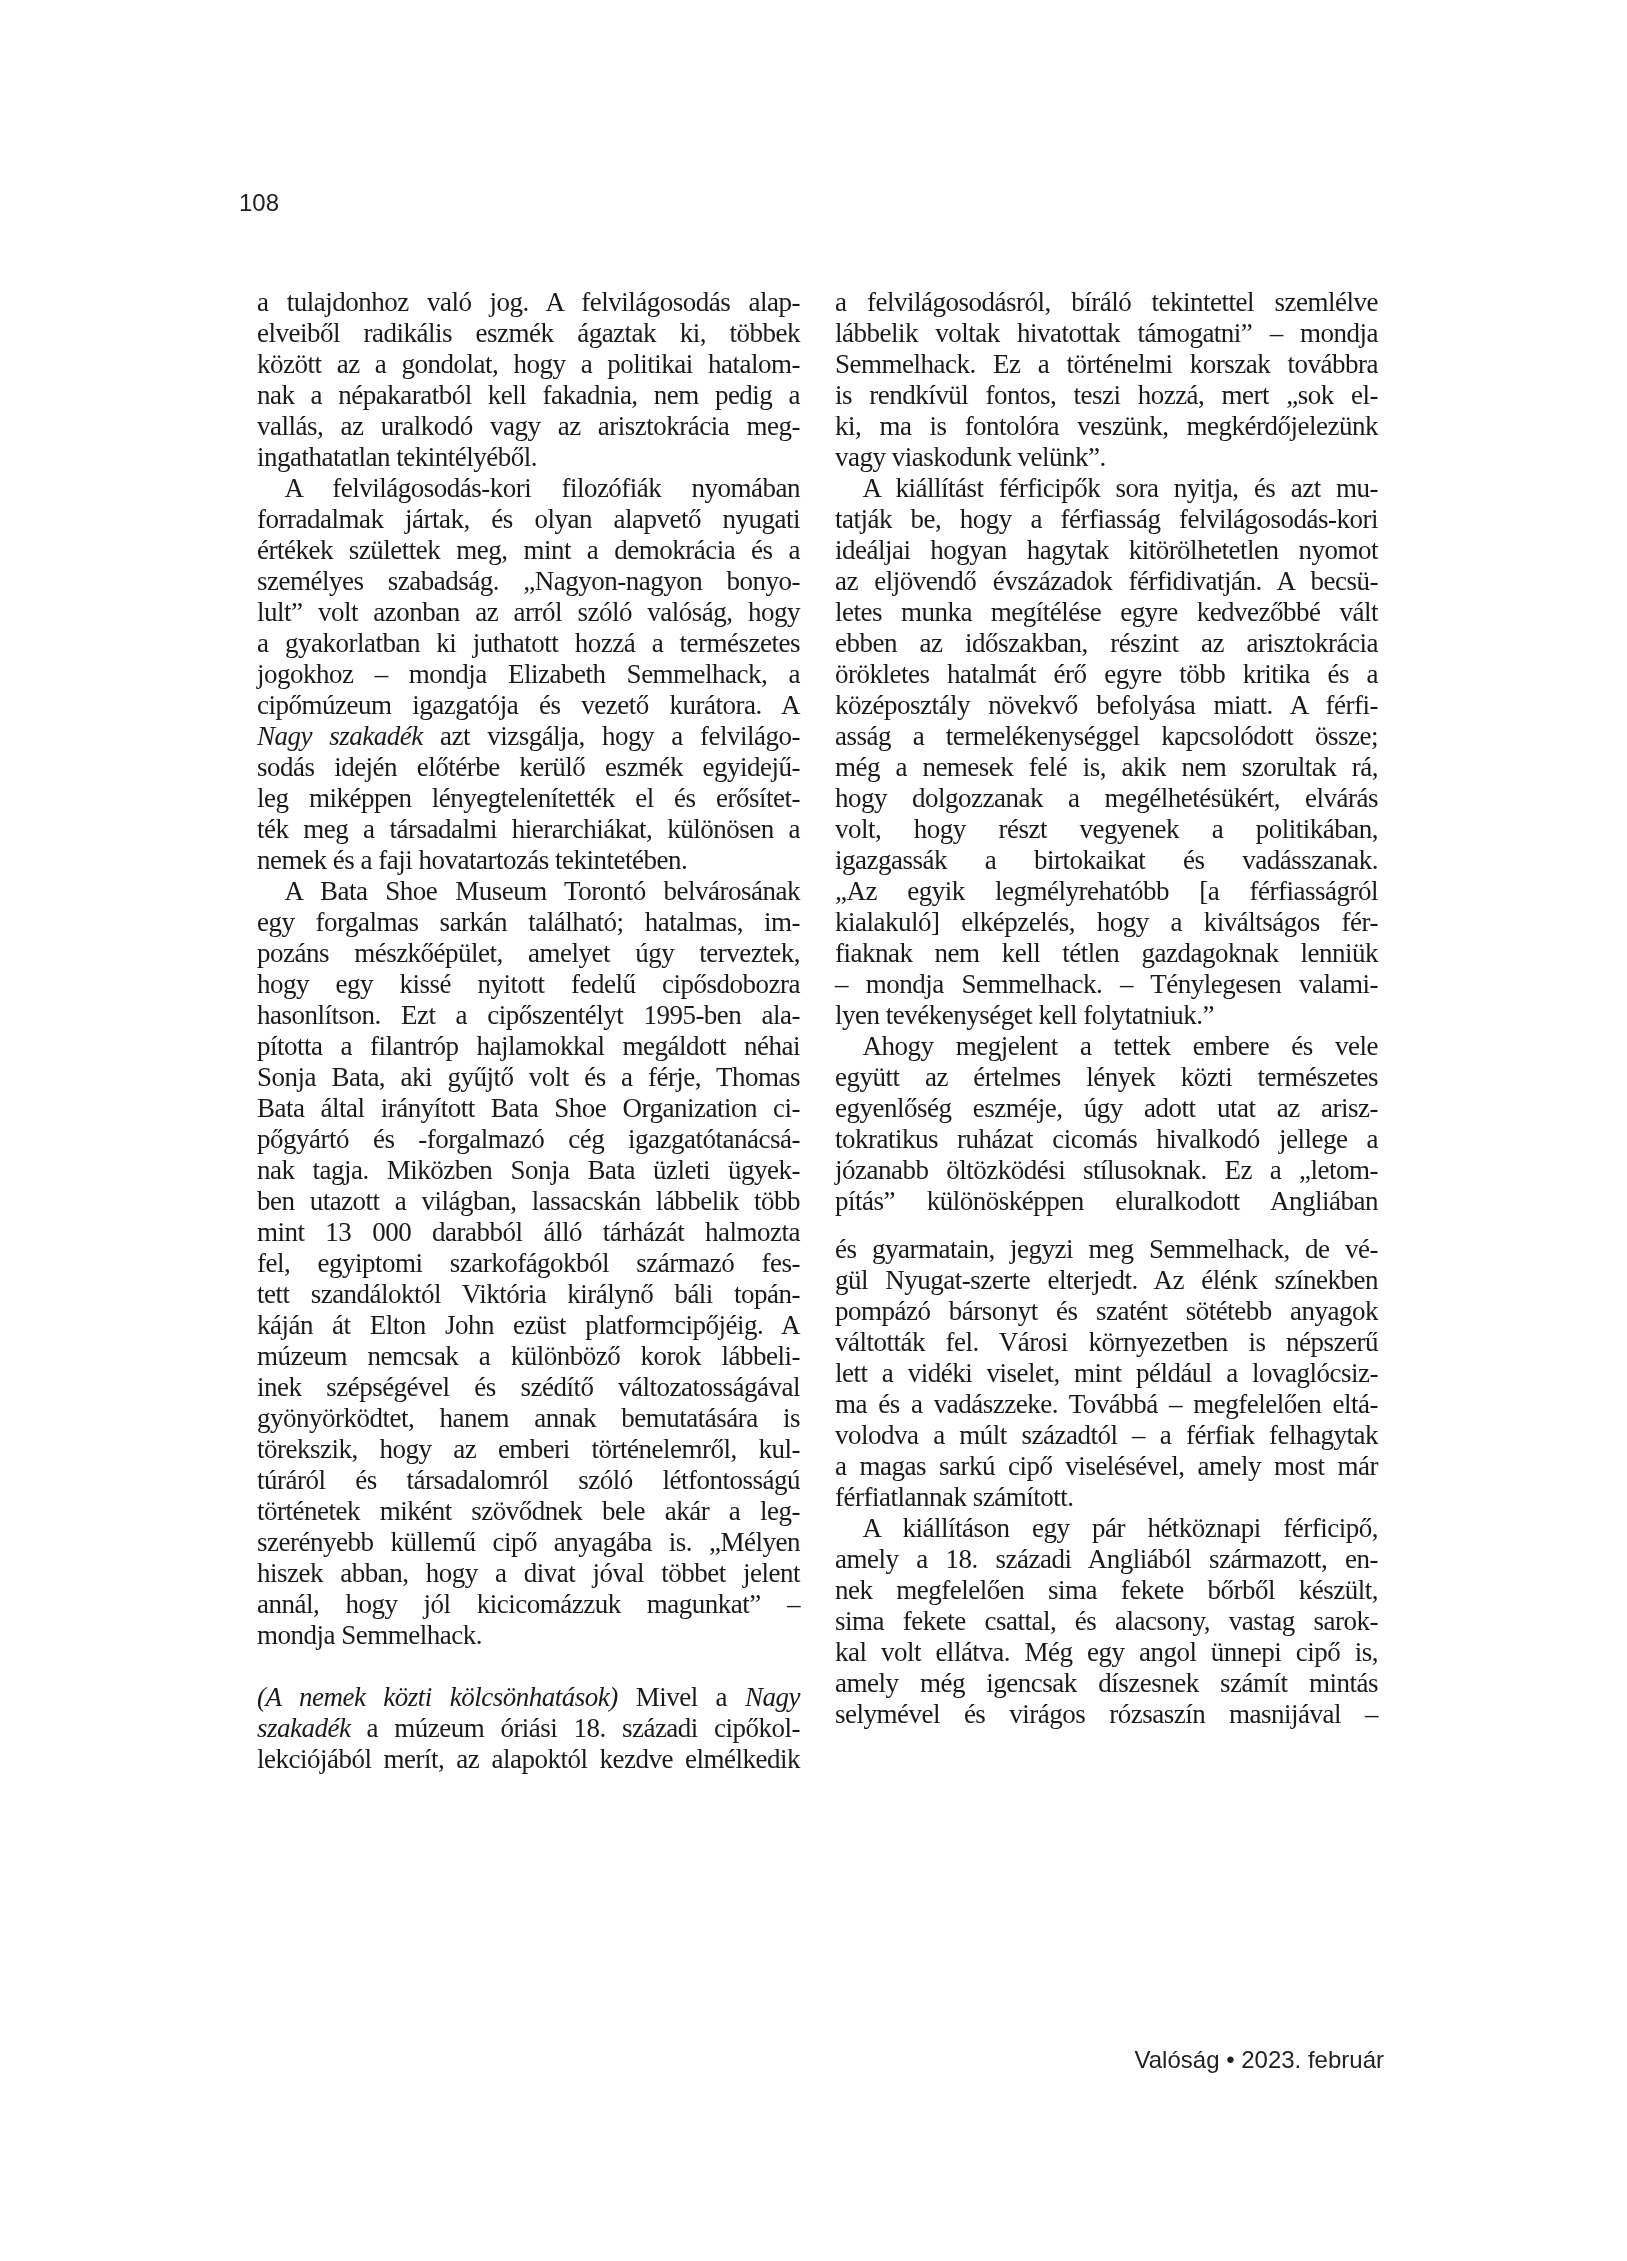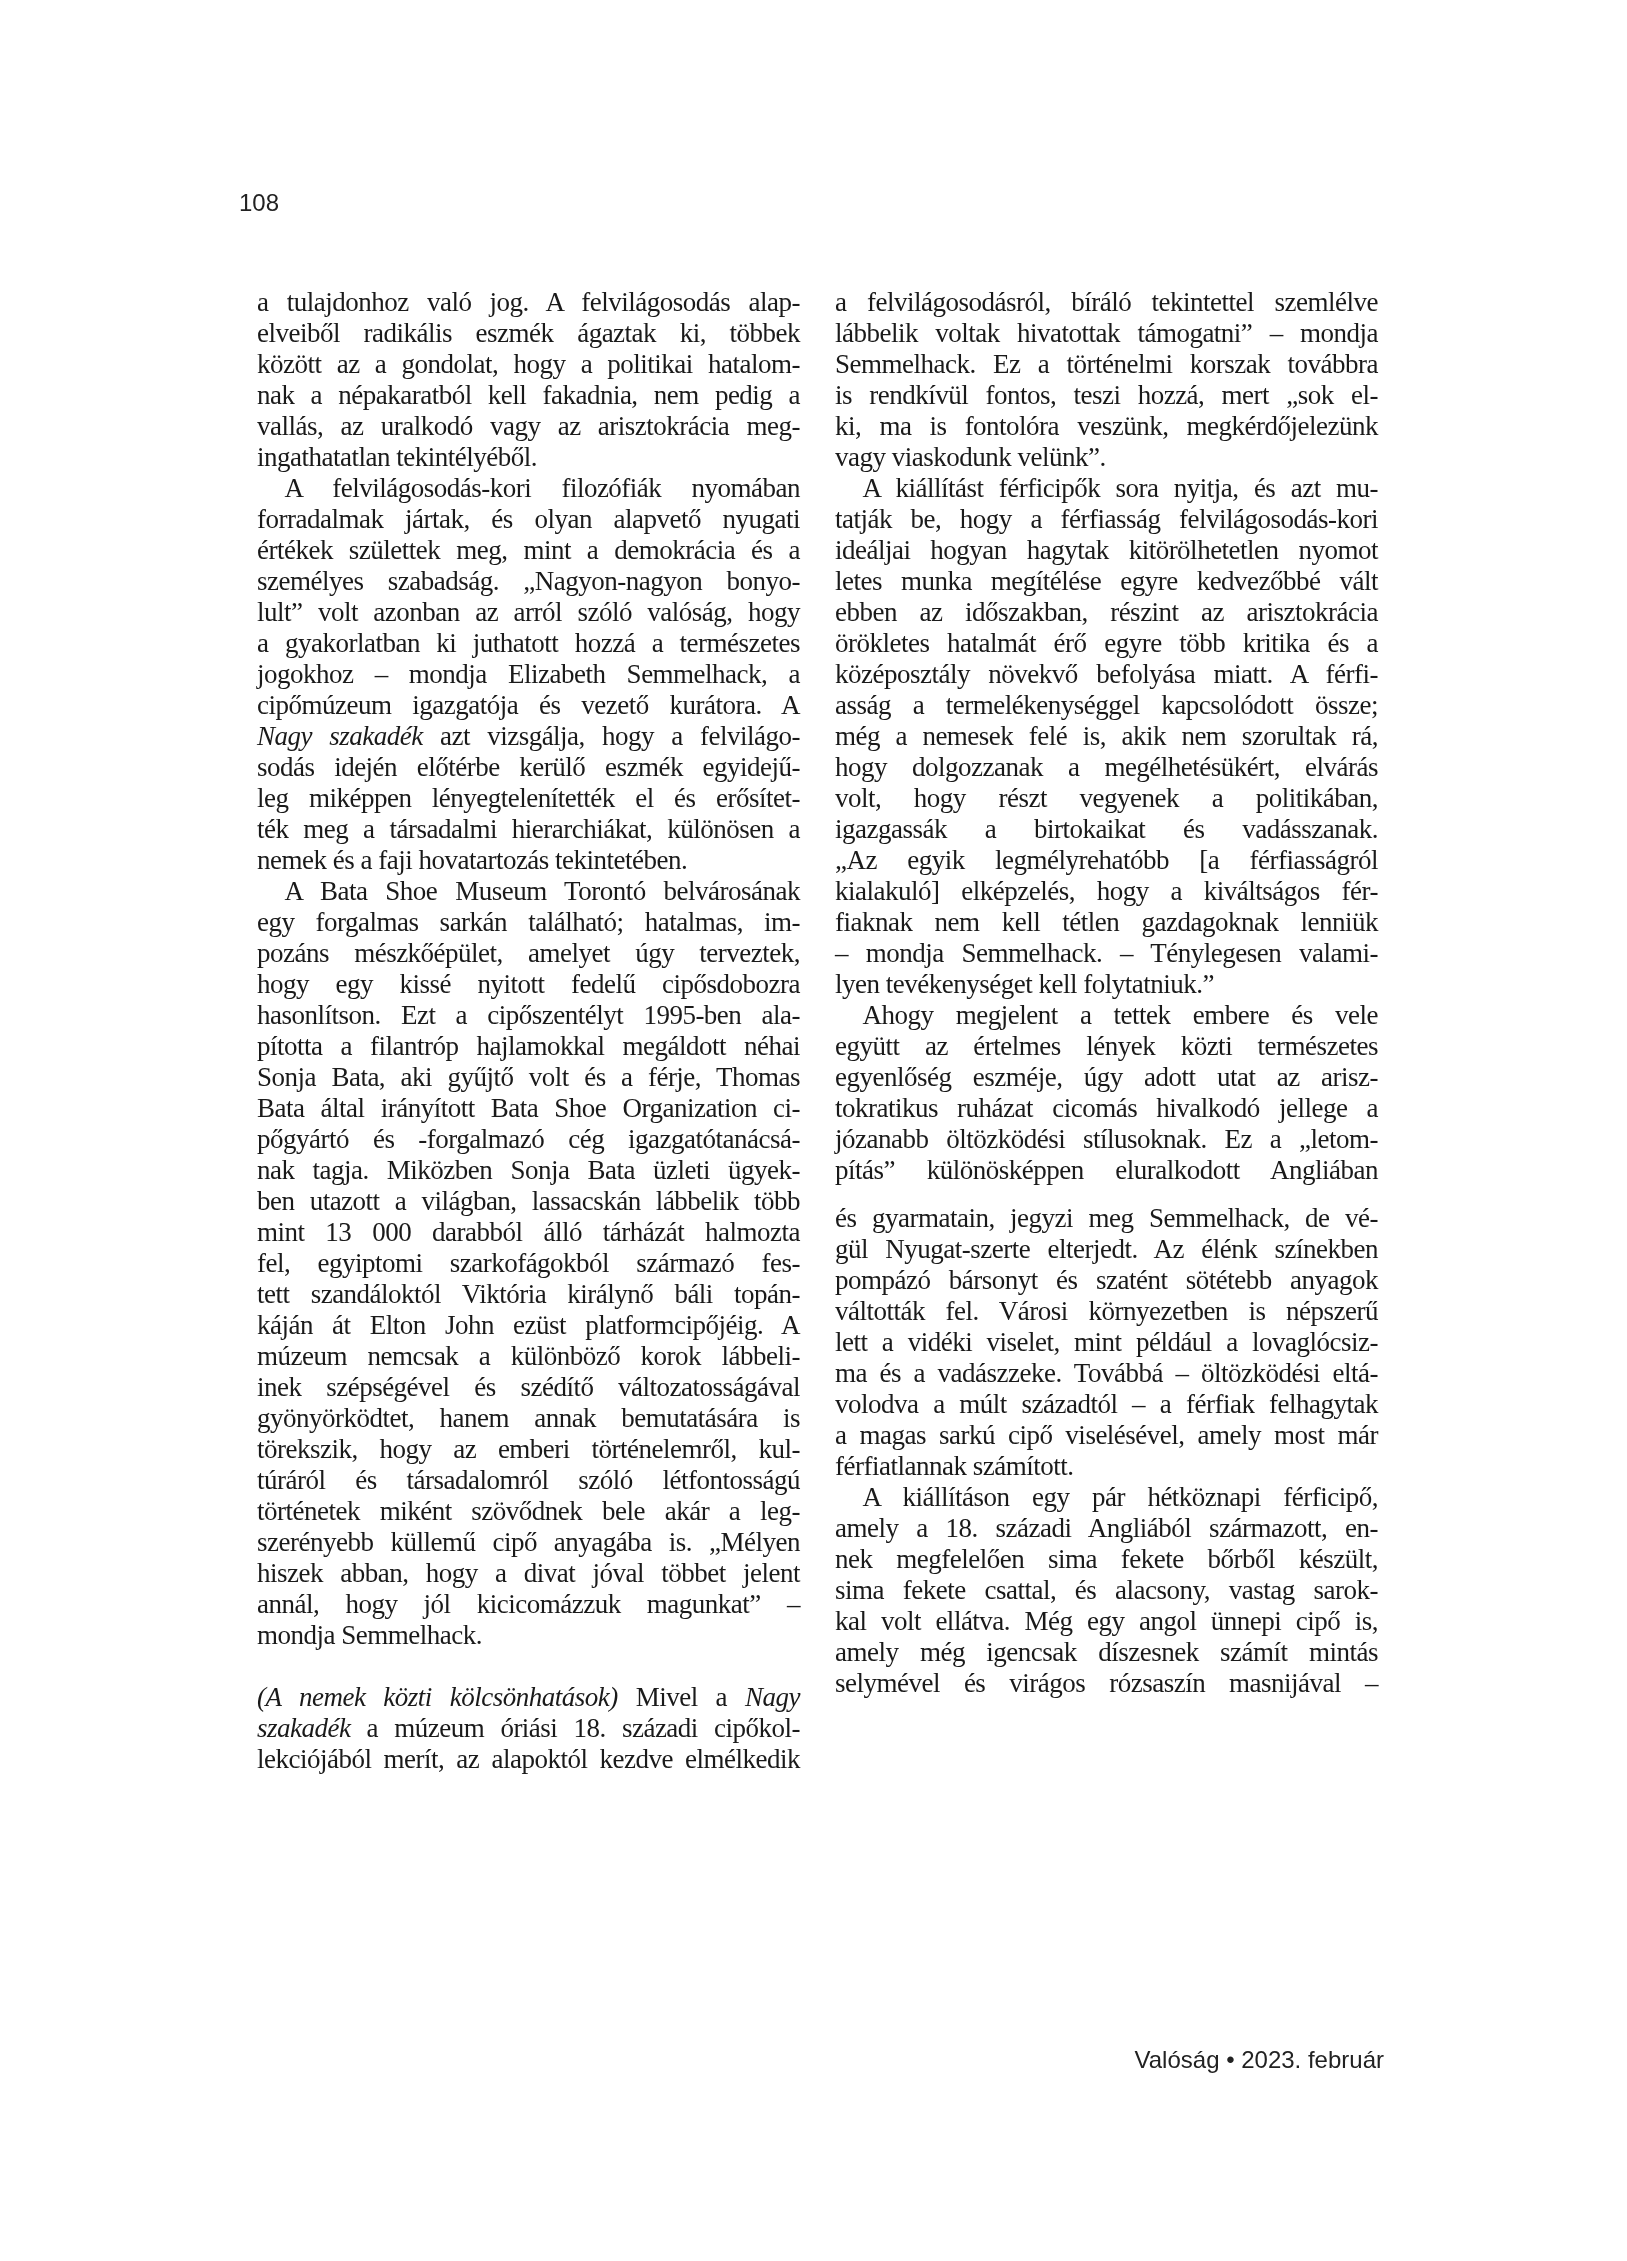--- a/index.html
+++ b/index.html
@@ -86,20 +86,21 @@
 <div class="column col-right" id="col-right">
     <span class="line" style="white-space: normal;"><span>a felvilágosodásról, bíráló tekintettel szemlélve</span></span>
     <span class="line" style="white-space: normal;"><span>lábbelik voltak hivatottak támogatni” – mondja</span></span>
     <span class="line" style="white-space: normal;"><span>Semmelhack. Ez a történelmi korszak továbbra</span></span>
     <span class="line" style="white-space: normal;"><span>is rendkívül fontos, teszi hozzá, mert „sok el-</span></span>
     <span class="line" style="white-space: normal;"><span>ki, ma is fontolóra veszünk, megkérdőjelezünk</span></span>
     <span class="line last" style="white-space: normal;"><span>vagy viaskodunk velünk”.</span></span>
     <span class="line indent" style="white-space: normal;"><span>A kiállítást férficipők sora nyitja, és azt mu-</span></span>
     <span class="line" style="white-space: normal;"><span>tatják be, hogy a férfiasság felvilágosodás-kori</span></span>
     <span class="line" style="white-space: normal;"><span>ideáljai hogyan hagytak kitörölhetetlen nyomot</span></span>
+    <span class="line" style="white-space: normal;"><span>az eljövendő évszázadok férfidivatján. A becsü-</span></span>
     <span class="line" style="white-space: normal;"><span>letes munka megítélése egyre kedvezőbbé vált</span></span>
     <span class="line" style="white-space: normal;"><span>ebben az időszakban, részint az arisztokrácia</span></span>
     <span class="line" style="white-space: normal;"><span>örökletes hatalmát érő egyre több kritika és a</span></span>
     <span class="line" style="white-space: normal;"><span>középosztály növekvő befolyása miatt. A férfi-</span></span>
     <span class="line" style="white-space: normal;"><span>asság a termelékenységgel kapcsolódott össze;</span></span>
     <span class="line" style="white-space: normal;"><span>még a nemesek felé is, akik nem szorultak rá,</span></span>
     <span class="line" style="white-space: normal;"><span>hogy dolgozzanak a megélhetésükért, elvárás</span></span>
     <span class="line" style="white-space: normal;"><span>volt, hogy részt vegyenek a politikában,</span></span>
     <span class="line" style="white-space: normal;"><span>igazgassák a birtokaikat és vadásszanak.</span></span>
     <span class="line" style="white-space: normal;"><span>„Az egyik legmélyrehatóbb [a férfiasságról</span></span>
@@ -111,21 +112,21 @@
     <span class="line" style="white-space: normal;"><span>együtt az értelmes lények közti természetes</span></span>
     <span class="line" style="white-space: normal;"><span>egyenlőség eszméje, úgy adott utat az arisz-</span></span>
     <span class="line" style="white-space: normal;"><span>tokratikus ruházat cicomás hivalkodó jellege a</span></span>
     <span class="line" style="white-space: normal;"><span>józanabb öltözködési stílusoknak. Ez a „letom-</span></span>
     <span class="line" style="white-space: normal;"><span>pítás” különösképpen eluralkodott Angliában</span></span>
     <span class="line" style="white-space: normal; margin-top: 17px;"><span>és gyarmatain, jegyzi meg Semmelhack, de vé-</span></span>
     <span class="line" style="white-space: normal;"><span>gül Nyugat-szerte elterjedt. Az élénk színekben</span></span>
     <span class="line" style="white-space: normal;"><span>pompázó bársonyt és szatént sötétebb anyagok</span></span>
     <span class="line" style="white-space: normal;"><span>váltották fel. Városi környezetben is népszerű</span></span>
     <span class="line" style="white-space: normal;"><span>lett a vidéki viselet, mint például a lovaglócsiz-</span></span>
-    <span class="line" style="white-space: normal;"><span>ma és a vadászzeke. Továbbá – öltözködési eltá-</span></span>
+    <span class="line" style="white-space: normal;"><span>ma és a vadászzeke. Továbbá – megfelelően eltá-</span></span>
     <span class="line" style="white-space: normal;"><span>volodva a múlt századtól – a férfiak felhagytak</span></span>
     <span class="line" style="white-space: normal;"><span>a magas sarkú cipő viselésével, amely most már</span></span>
     <span class="line last" style="white-space: normal;"><span>férfiatlannak számított.</span></span>
     <span class="line indent" style="white-space: normal;"><span>A kiállításon egy pár hétköznapi férficipő,</span></span>
     <span class="line" style="white-space: normal;"><span>amely a 18. századi Angliából származott, en-</span></span>
     <span class="line" style="white-space: normal;"><span>nek megfelelően sima fekete bőrből készült,</span></span>
     <span class="line" style="white-space: normal;"><span>sima fekete csattal, és alacsony, vastag sarok-</span></span>
     <span class="line" style="white-space: normal;"><span>kal volt ellátva. Még egy angol ünnepi cipő is,</span></span>
     <span class="line" style="white-space: normal;"><span>amely még igencsak díszesnek számít mintás</span></span>
     <span class="line" style="white-space: normal;"><span>selymével és virágos rózsaszín masnijával –</span></span>

